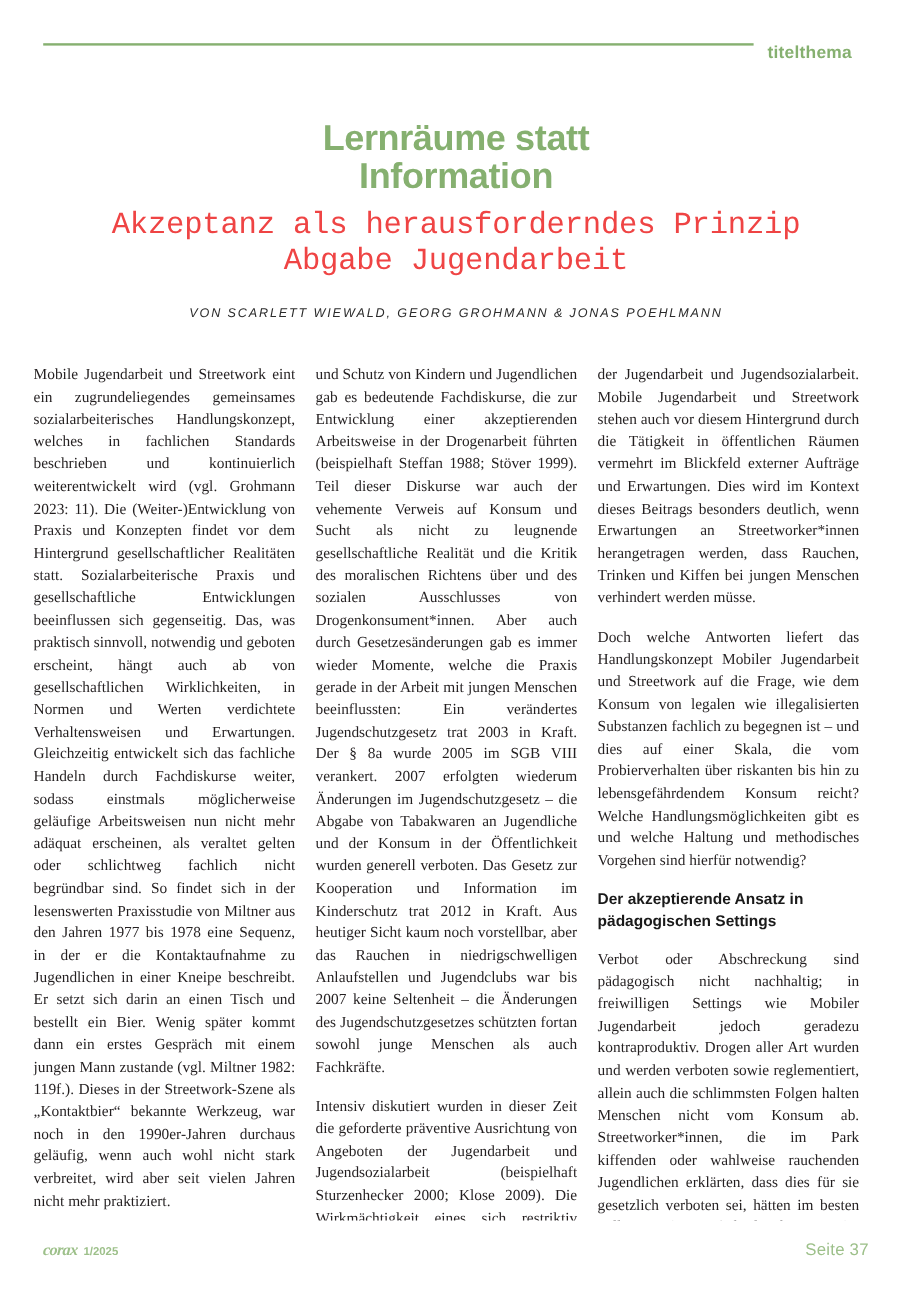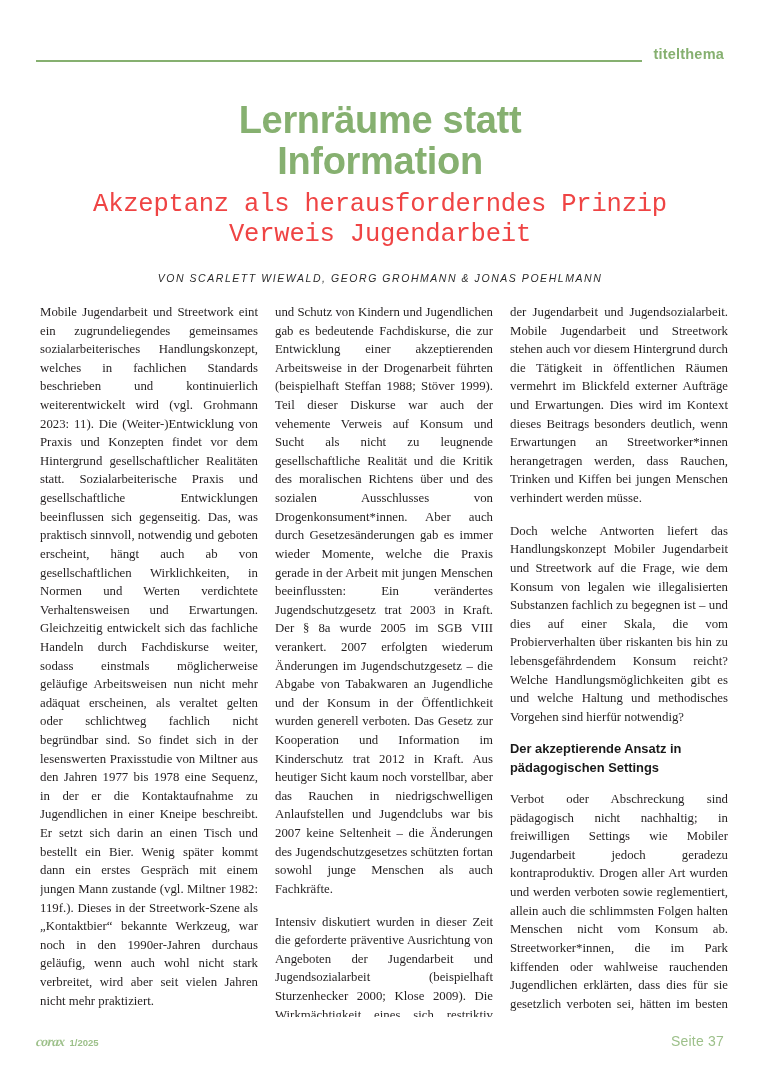--- a/index.html
+++ b/index.html
@@ -15,24 +15,24 @@
     font-family: "Liberation Serif", serif;
     overflow: hidden;
     box-sizing: border-box;
   }
 
   
   .runhead {
     position: absolute;
     left: 36px;
     top: 36px;
-    right: 36px;
+    right: 50px;
     height: 26px;
     display: flex;
-    align-items: flex-end;
+    align-items: flex-start;
     gap: 12px;
   }
   .runhead-rule {
     flex: 1 1 auto;
     height: 2px;
     background: #86b070;
   }
   .runhead-label {
     flex: 0 0 auto;
     font-family: "Liberation Sans", sans-serif;
@@ -47,21 +47,21 @@
   .titleblock {
     position: absolute;
     left: 60px;
     right: 60px;
     top: 100px;
     text-align: center;
   }
   .headline {
     font-family: "Liberation Sans", sans-serif;
     font-weight: bold;
-    font-size: 38px;
+    font-size: 30px;
     line-height: 1.07;
     color: #86b070;
     letter-spacing: -0.3px;
     margin: 0;
   }
   .subheadline {
     font-family: Liberation Mono, monospace;
     font-weight: normal;
     font-size: 25.5px;
     line-height: 1.17;
@@ -75,21 +75,21 @@
     font-weight: normal;
     letter-spacing: 1.55px;
     color: #2b2b2b;
     margin: 22px 0 0 0;
     font-style: italic;
   }
 
   
   .columns {
     position: absolute;
-    left: 40px;
+    left: 28px;
     top: 303px;
     width: 688px;
     height: 714px;
     display: flex;
     gap: 17px;
   }
   .col {
     width: 218px;
     flex: 0 0 218px;
     overflow: hidden;
@@ -163,21 +163,21 @@
     <div class="runhead-label">titelthema</div>
   </div>
 
   <div class="titleblock">
     <h1 class="headline">
       <span>Lernräume statt</span><br>
       <span>Information</span>
     </h1>
     <h2 class="subheadline">
       <span>Akzeptanz als herausforderndes Prinzip</span><br>
-      <span>Verweis Jugendarbeit</span>
+      <span>Abgabe Jugendarbeit</span>
     </h2>
     <div class="byline">VON SCARLETT WIEWALD, GEORG GROHMANN &amp; JONAS POEHLMANN</div>
   </div>
 
   <div class="columns">
 
     <div class="col">
       <p>Mobile Jugendarbeit und Streetwork eint ein zugrundeliegendes gemeinsames sozialarbeiterisches Handlungskonzept, welches in fachlichen Standards beschrieben und kontinuierlich weiterentwickelt wird (vgl. Grohmann 2023: 11). Die (Weiter-)Entwicklung von Praxis und Konzepten findet vor dem Hintergrund gesellschaftlicher Realitäten statt. Sozialarbeiterische Praxis und gesellschaftliche Entwicklungen beeinflussen sich gegenseitig. Das, was praktisch sinnvoll, notwendig und geboten erscheint, hängt auch ab von gesellschaftlichen Wirklichkeiten, in Normen und Werten verdichtete Verhaltensweisen und Erwartungen. Gleichzeitig entwickelt sich das fachliche Handeln durch Fachdiskurse weiter, sodass einstmals möglicherweise geläufige Arbeitsweisen nun nicht mehr adäquat erscheinen, als veraltet gelten oder schlichtweg fachlich nicht begründbar sind. So findet sich in der lesenswerten Praxisstudie von Miltner aus den Jahren 1977 bis 1978 eine Sequenz, in der er die Kontaktaufnahme zu Jugendlichen in einer Kneipe beschreibt. Er setzt sich darin an einen Tisch und bestellt ein Bier. Wenig später kommt dann ein erstes Gespräch mit einem jungen Mann zustande (vgl. Miltner 1982: 119f.). Dieses in der Streetwork-Szene als „Kontaktbier“ bekannte Werkzeug, war noch in den 1990er-Jahren durchaus geläufig, wenn auch wohl nicht stark verbreitet, wird aber seit vielen Jahren nicht mehr praktiziert.</p>
 
     </div>

